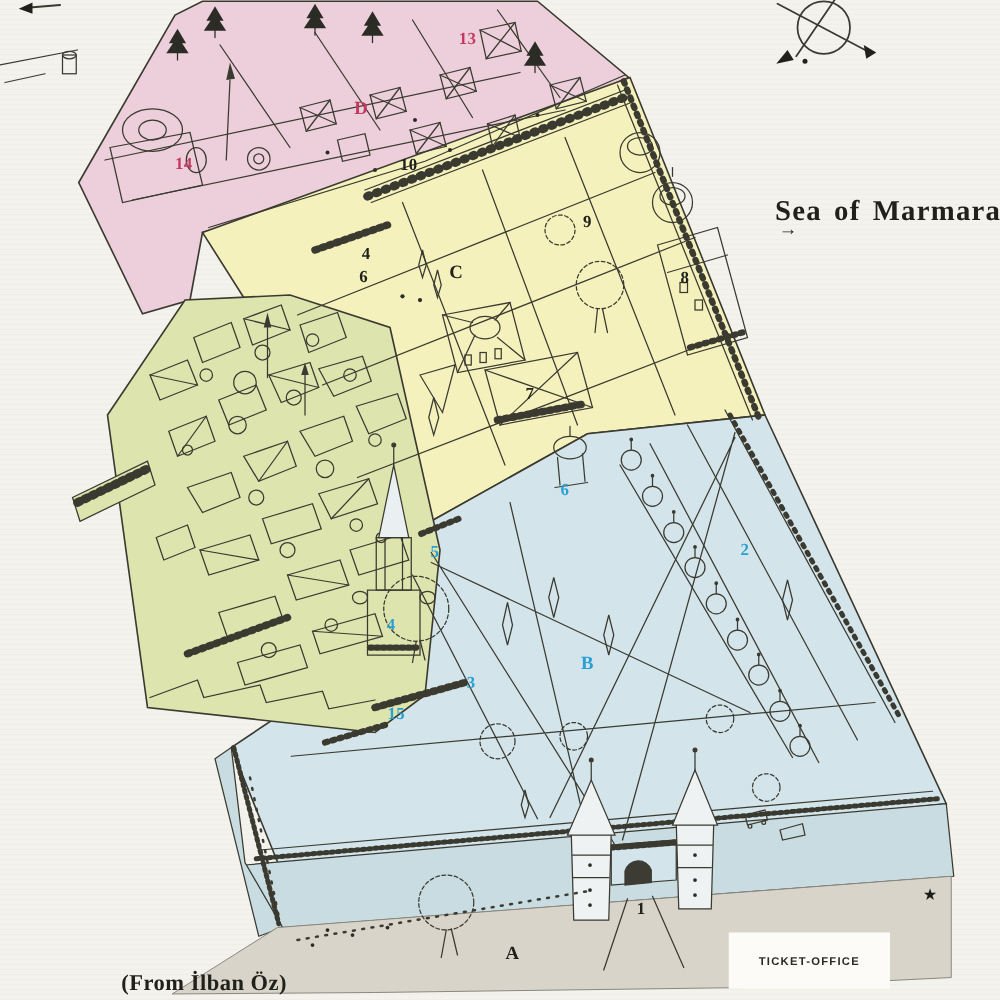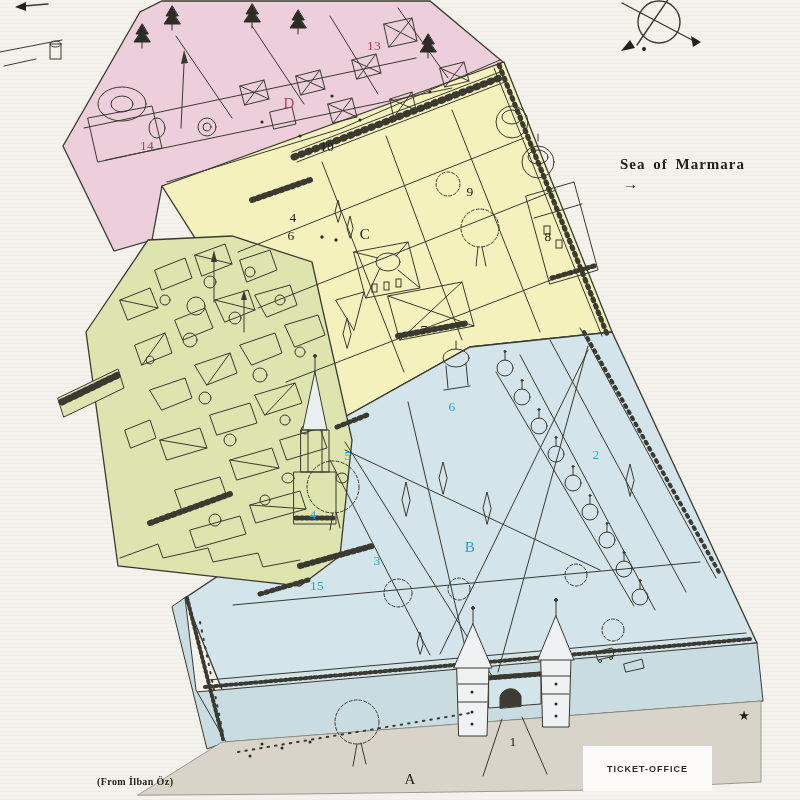--- a/index.html
+++ b/index.html
@@ -2,28 +2,28 @@
 <html><head>
 <meta charset="utf-8">
 <style>
   html,body{margin:0;padding:0;}
   body{font-family:"Liberation Serif","DejaVu Serif",serif;background:#e8e6e0;}
   .stage{position:relative;width:800px;height:800px;overflow:hidden;
          background:repeating-linear-gradient(180deg,#f4f2ec 0 3px,#f0eee7 3px 4px);}
   .stage svg{position:absolute;left:0;top:0;}
   .txt{position:absolute;color:#21211c;white-space:nowrap;}
   .marker{position:absolute;transform:translate(-50%,-50%);
-          font-weight:normal;font-size:13.5px;letter-spacing:.3px;line-height:1;margin-top:15px;}
+          font-weight:bold;font-size:13.5px;letter-spacing:.3px;line-height:1;}
   .marker.lg{font-size:15px;}
   .t-red{color:#c23a60;}
   .t-cyan{color:#2aa0d2;}
   .t-black{color:#21211c;}
-  .sea-label{left:620px;top:156px;font-weight:bold;font-size:15px;letter-spacing:1px;word-spacing:3px;}
+  .sea-label{left:620px;top:156px;font-weight:bold;font-size:23px;letter-spacing:1px;word-spacing:3px;}
   .sea-arrow{left:623px;top:176px;font-size:15px;font-weight:bold;}
-  .attribution{left:97px;top:776px;font-weight:bold;font-size:10px;letter-spacing:.4px;}
+  .attribution{left:97px;top:776px;font-weight:bold;font-size:18px;letter-spacing:.4px;}
   .star{left:744px;top:716px;transform:translate(-50%,-50%);font-size:13px;color:#1d1d18;}
   .ticket-box{position:absolute;left:583px;top:746px;width:129px;height:45px;
               background:#fcfbf7;display:flex;align-items:center;justify-content:center;}
   .ticket-box span{font-family:"Liberation Sans","DejaVu Sans",sans-serif;
                    font-weight:bold;font-size:9px;letter-spacing:1px;color:#2b2b26;}
 </style>
 </head>
 <body>
 
 <div class="stage">

